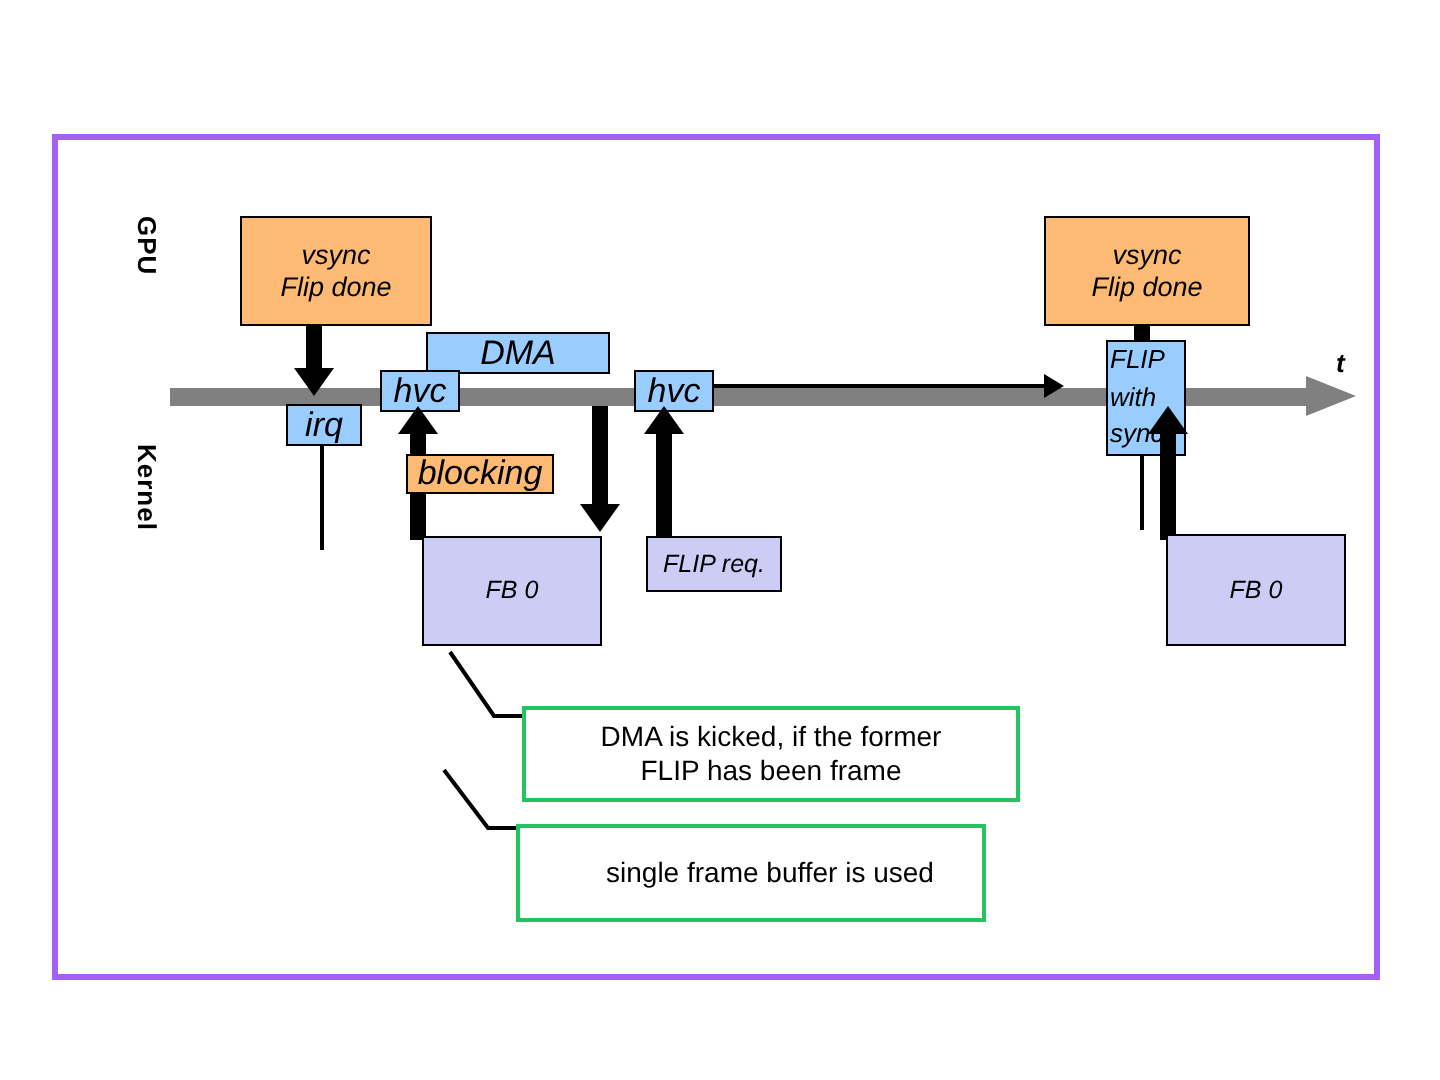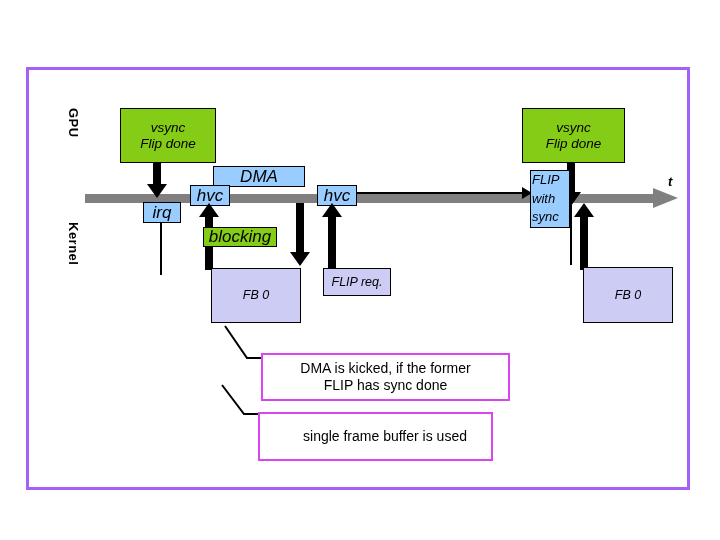--- a/index.html
+++ b/index.html
@@ -72,21 +72,21 @@
     position: absolute;
     box-sizing: border-box;
     border: 1px solid #000;
     display: flex;
     align-items: center;
     justify-content: center;
     text-align: center;
     color: #000;
     line-height: 1.15;
   }
-  .box-white { background: #84cc16; }
+  .box-white { background: #fdba74; }
   .box-blue  { background: #99ccff; }
   .box-lav   { background: #ccccf5; }
   .vsync-box {
     font-size: 13.5px;
     font-style: italic;
     flex-direction: column;
   }
   .small-tag {
     font-size: 17px;
     font-style: italic;
@@ -98,25 +98,26 @@
   }
   .flipsync-box {
     font-size: 13px;
     font-style: italic;
     flex-direction: column;
     align-items: flex-start;
     padding-left: 1px;
     justify-content: space-between;
     padding-top: 2px;
     padding-bottom: 2px;
+    margin-left: 23px;
   }
   .callout {
     position: absolute;
     box-sizing: border-box;
-    border: 2px solid #d946ef;
+    border: 2px solid #22c55e;
     background: #ffffff;
     display: flex;
     align-items: center;
     justify-content: center;
     text-align: center;
     font-size: 14px;
     color: #000;
     line-height: 1.25;
     padding: 0 6px;
   }
@@ -249,19 +250,19 @@
     <span>FB 0</span>
   </div>
 
   <svg class="leader" style="left:0; top:0; width:720px; height:540px;">
     <polyline points="225,326 247,358 262,358" fill="none" stroke="#000" stroke-width="2"></polyline>
     <polyline points="222,385 244,414 259,414" fill="none" stroke="#000" stroke-width="2"></polyline>
   </svg>
 
   <div class="callout" style="left:261px; top:353px; width:249px; height:48px; flex-direction:column;">
     <span>DMA is kicked, if the former</span>
-    <span>FLIP has sync done</span>
+    <span>FLIP has been frame</span>
   </div>
   <div class="callout" style="left:258px; top:412px; width:235px; height:49px; flex-direction:column;padding-left:25px;">
     <span>single frame buffer is used</span>
   </div>
 
 </div>
 
 </body></html>

